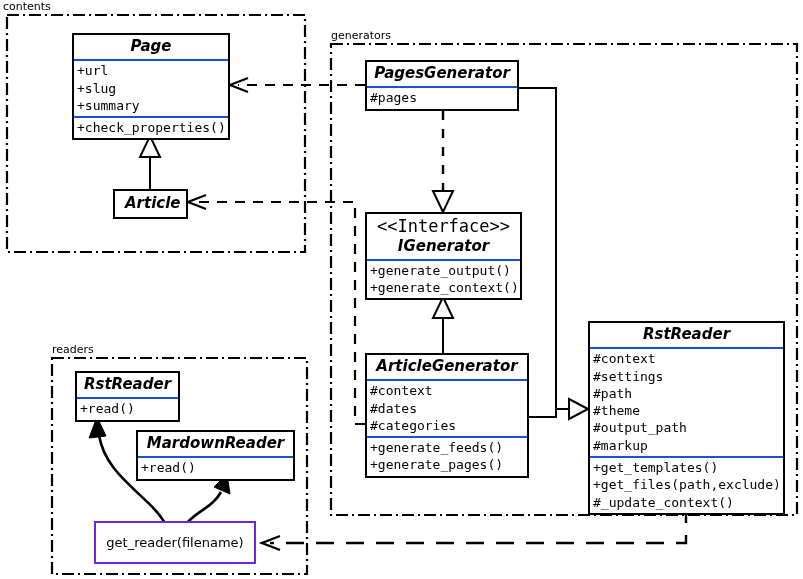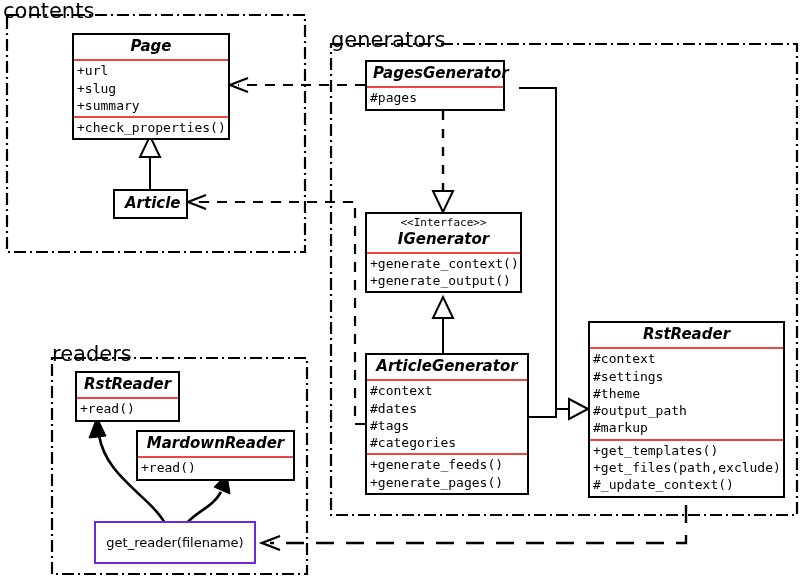--- a/index.html
+++ b/index.html
@@ -21,21 +21,21 @@
     position: absolute;
     left: 0;
     top: 0;
     width: 803px;
     height: 579px;
   }
   
   .pkg-label {
     position: absolute;
     font-family: "DejaVu Sans", sans-serif;
-    font-size: 21px;
+    font-size: 11px;
     color: #000000;
     white-space: nowrap;
     line-height: 1;
   }
   
   .uml-class {
     position: absolute;
     background: #ffffff;
     border: 2px solid #000000;
     box-sizing: border-box;
@@ -48,28 +48,28 @@
     text-align: center;
     color: #000000;
     padding: 3px 6px 4px 6px;
     line-height: 1.15;
     white-space: nowrap;
     font-style: italic;
   }
   .uml-stereotype {
     font-family: "DejaVu Sans Mono", monospace;
     font-weight: normal;
-    font-size: 11px;
+    font-size: 17px;
     text-align: center;
     color: #000000;
     line-height: 1.15;
     white-space: nowrap;
   }
   .uml-sep {
-    border-top: 2px solid #ef4444;
+    border-top: 2px solid #1d4ed8;
   }
   .uml-compartment {
     padding: 1px 0 2px 3px;
   }
   .uml-member {
     font-family: "DejaVu Sans Mono", monospace;
     font-size: 13px;
     color: #000000;
     line-height: 1.33;
     white-space: nowrap;
@@ -148,57 +148,57 @@
     </div>
     <div class="uml-compartment uml-sep">
       <div class="uml-member">+check_properties()</div>
     </div>
   </div>
 
   <div class="uml-class name-only" style="left:113px; top:189px; width:75px;">
     <div class="uml-name">Article</div>
   </div>
 
-  <div class="uml-class" style="left:365px; top:60px; width:140px;">
+  <div class="uml-class" style="left:365px; top:60px; width:154px;">
     <div class="uml-name">PagesGenerator</div>
     <div class="uml-compartment uml-sep">
       <div class="uml-member">#pages</div>
     </div>
   </div>
 
   <div class="uml-class" style="left:365px; top:212px; width:157px;">
     <div style="padding:3px 6px 4px 6px;">
       <div class="uml-stereotype">&lt;&lt;Interface&gt;&gt;</div>
       <div class="uml-name" style="padding:1px 0 0 0;">IGenerator</div>
     </div>
     <div class="uml-compartment uml-sep">
+      <div class="uml-member">+generate_output()</div>
       <div class="uml-member">+generate_context()</div>
-      <div class="uml-member">+generate_output()</div>
     </div>
   </div>
 
   <div class="uml-class" style="left:365px; top:353px; width:164px;">
     <div class="uml-name">ArticleGenerator</div>
     <div class="uml-compartment uml-sep">
       <div class="uml-member">#context</div>
       <div class="uml-member">#dates</div>
-      <div class="uml-member">#tags</div>
       <div class="uml-member">#categories</div>
     </div>
     <div class="uml-compartment uml-sep">
       <div class="uml-member">+generate_feeds()</div>
       <div class="uml-member">+generate_pages()</div>
     </div>
   </div>
 
   <div class="uml-class" style="left:588px; top:321px; width:197px;">
     <div class="uml-name">RstReader</div>
     <div class="uml-compartment uml-sep">
       <div class="uml-member">#context</div>
       <div class="uml-member">#settings</div>
+      <div class="uml-member">#path</div>
       <div class="uml-member">#theme</div>
       <div class="uml-member">#output_path</div>
       <div class="uml-member">#markup</div>
     </div>
     <div class="uml-compartment uml-sep">
       <div class="uml-member">+get_templates()</div>
       <div class="uml-member">+get_files(path,exclude)</div>
       <div class="uml-member">#_update_context()</div>
     </div>
   </div>

